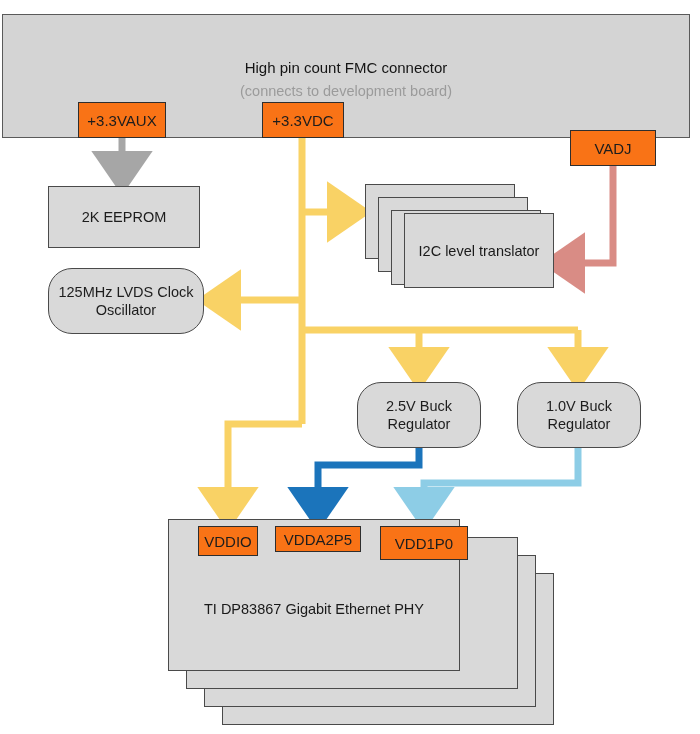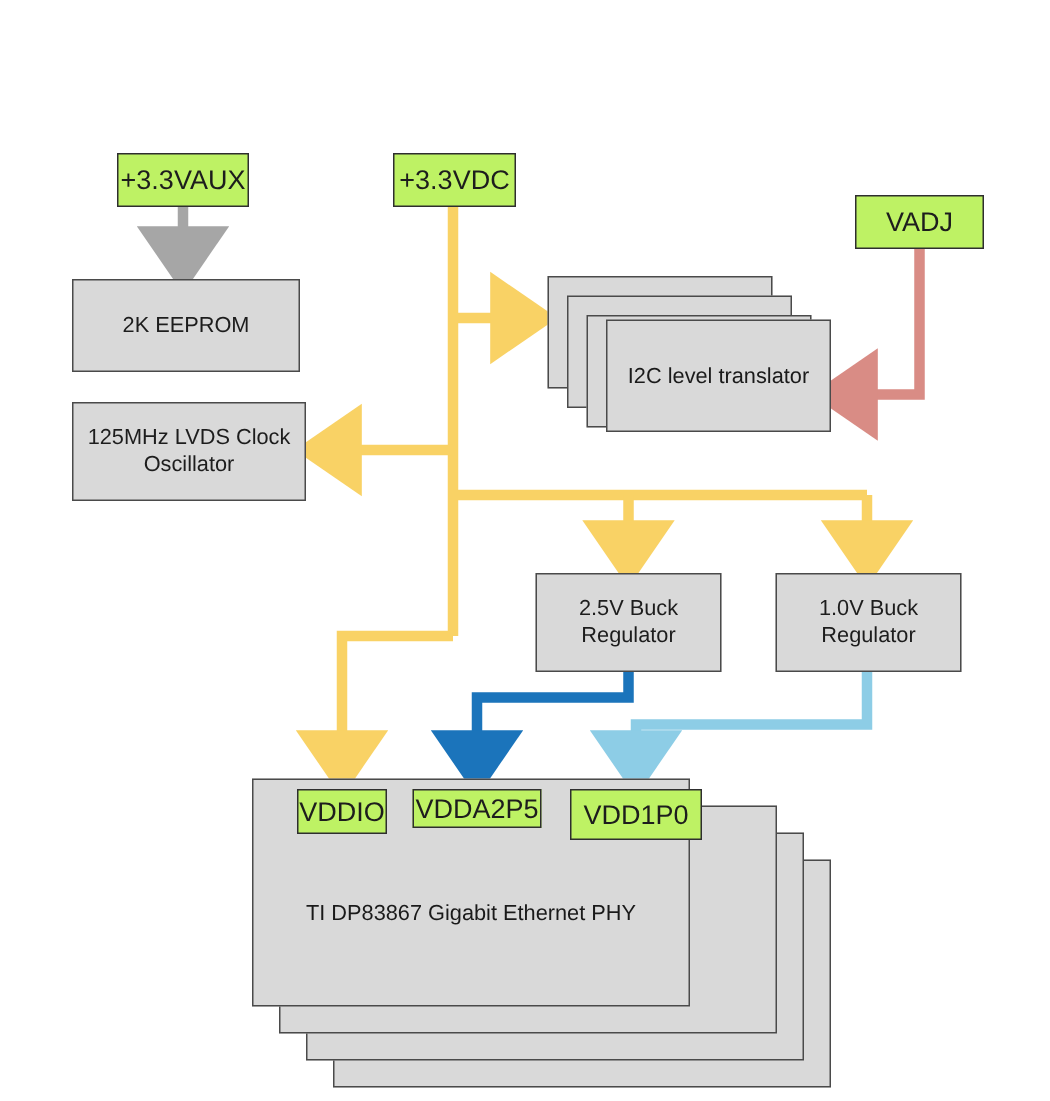--- a/index.html
+++ b/index.html
@@ -26,26 +26,26 @@
     align-items: center;
     justify-content: center;
     text-align: center;
     line-height: 1.25;
     font-size: 14.5px;
     color: #1d1d1d;
   }
   .pin {
     position: absolute;
     box-sizing: border-box;
-    background: #bef264;
+    background: #f97316;
     border: 1.3px solid #2e2e2e;
     display: flex;
     align-items: center;
     justify-content: center;
-    font-size: 18px;
+    font-size: 15px;
     color: #1d1d1d;
     z-index: 6;
   }
   
   #fmc {
     position: absolute;
     left: 2px; top: 14px;
     width: 688px; height: 124px;
     box-sizing: border-box;
     background: #d4d4d4;
@@ -78,21 +78,21 @@
     justify-content: center;
     text-align: center;
     font-size: 14.5px;
   }
   svg.wires {
     position: absolute;
     left: 0; top: 0;
     width: 700px; height: 734px;
     overflow: visible;
   }
-  .lbl-multi { white-space: pre-line; }
+  .lbl-multi { white-space: pre-line; border-radius: 24px; }
 </style>
 </head>
 <body>
 
 <div id="stage">
 
   <svg class="wires" viewBox="0 0 700 734">
     <defs>
       <marker id="ah-yellow" markerWidth="10" markerHeight="10" refX="3.6" refY="5" orient="auto" markerUnits="strokeWidth">
         <path d="M0,0.6 L0,9.4 L6.4,5 z" fill="#f9d265"></path>
@@ -125,20 +125,24 @@
 
     <path d="M302,424 L228,424 L228,512" fill="none" stroke="#f9d265" stroke-width="7" marker-end="url(#ah-yellow)"></path>
 
     <path d="M613,138 L613,263 L560,263" fill="none" stroke="#d98c85" stroke-width="7" marker-end="url(#ah-salmon)"></path>
 
     <path d="M419,448 L419,465 L318,465 L318,512" fill="none" stroke="#1b74bb" stroke-width="7" marker-end="url(#ah-dblue)"></path>
 
     <path d="M578,448 L578,483 L424,483 L424,512" fill="none" stroke="#8dcde6" stroke-width="7" marker-end="url(#ah-lblue)"></path>
   </svg>
 
+  <div id="fmc">
+    <div id="fmc-title">High pin count FMC connector</div>
+    <div id="fmc-sub">(connects to development board)</div>
+  </div>
 
   <div class="pin" style="left:78px; top:102px; width:88px; height:36px;">+3.3VAUX</div>
   <div class="pin" style="left:262px; top:102px; width:82px; height:36px;">+3.3VDC</div>
   <div class="pin" style="left:570px; top:102px; width:86px; height:36px;margin-top:28px;">VADJ</div>
 
   <div class="box" style="left:48px; top:186px; width:152px; height:62px;">2K EEPROM</div>
 
   <div class="box lbl-multi" style="left:48px; top:268px; width:156px; height:66px;">125MHz LVDS Clock
 Oscillator</div>
 

